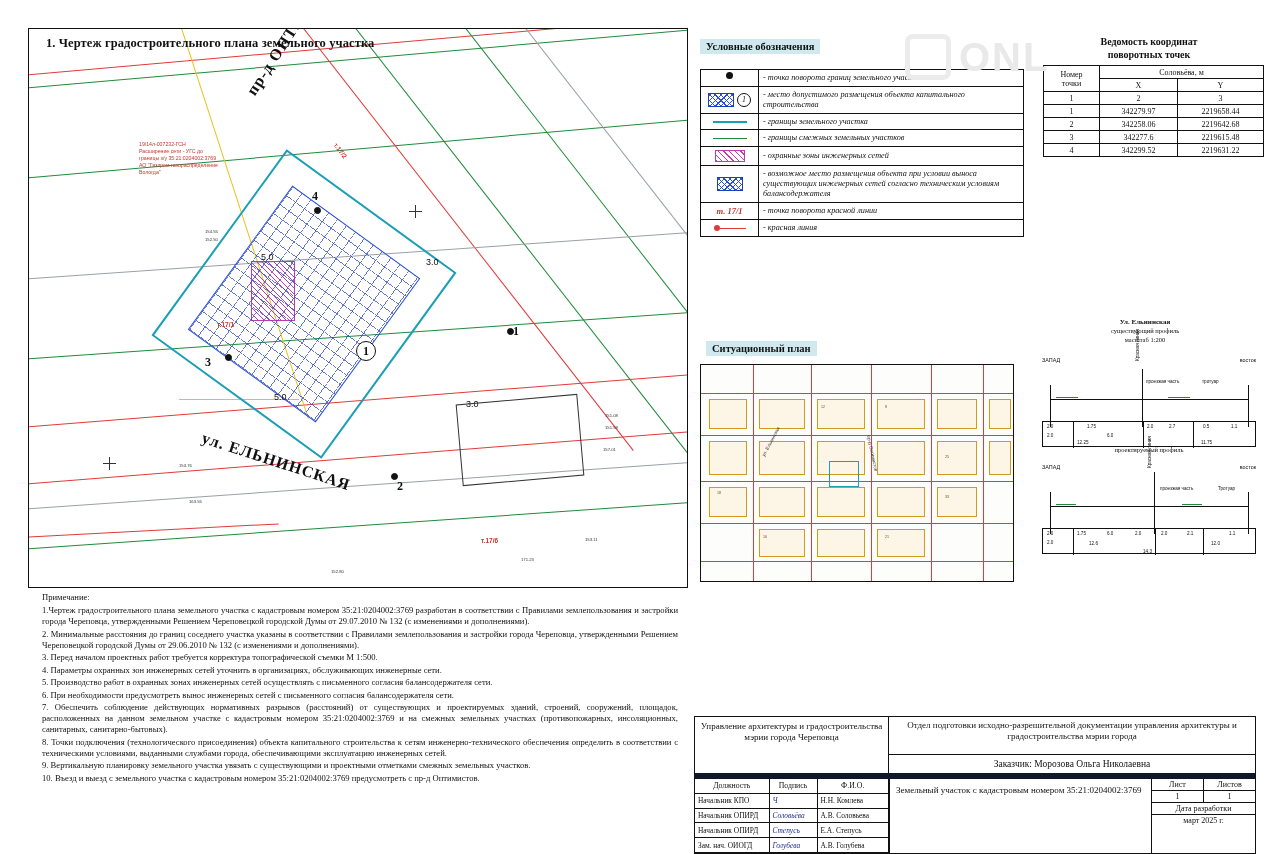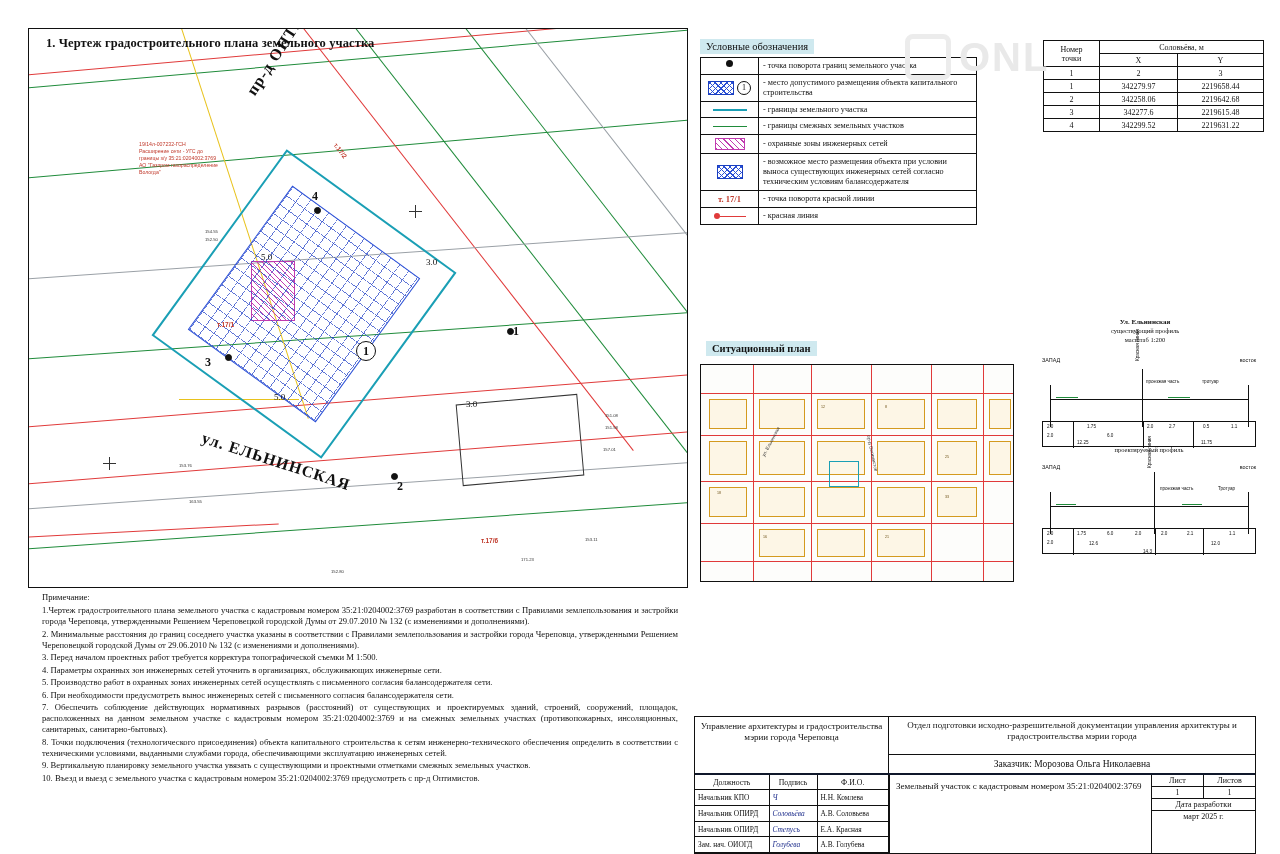--- a/index.html
+++ b/index.html
@@ -33,21 +33,21 @@
   .grey { background:#9aa0a6; }
 
   .micro { position:absolute; font-size:4.2px; color:#333; font-family:"Liberation Sans", sans-serif; white-space:nowrap; }
   .micro-r { color:#c0392b; }
 
   .lbl-street {
     position:absolute; font-weight:bold; color:#111;
     font-family:"Liberation Serif", serif; letter-spacing:1px; white-space:nowrap;
   }
 
-  .dim { position:absolute; font-size:9px; font-family:Liberation Serif, serif; color:#111; }
+  .dim { position:absolute; font-size:9px; font-family:Liberation Sans, sans-serif; color:#111; }
 
   .plot-outline {
     position:absolute; border:2.4px solid #1a9fb5; background:transparent;
   }
   .hatch-grid {
     position:absolute;
     background-image:
       repeating-linear-gradient(0deg, rgba(40,70,200,.75) 0 0.7px, transparent 0.7px 11px),
       repeating-linear-gradient(90deg, rgba(40,70,200,.75) 0 0.7px, transparent 0.7px 11px);
   }
@@ -67,26 +67,26 @@
   }
   .bldg {
     position:absolute; border:1px solid #333; background:transparent;
   }
 
   
   .legend {
     position:absolute; left:700px; top:36px; width:310px;
   }
   .legend-title {
-    font-size:10.5px; font-weight:normal; background:#cfe9ef; display:inline-block;
+    font-size:10.5px; font-weight:bold; background:#cfe9ef; display:inline-block;
     padding:2px 6px; border:0px;
   }
   .legend-table {
-    margin-top:3px; width:277px; border-collapse:collapse;
-    font-size:8.2px; font-family:"Liberation Serif", serif;
+    margin-top:15px; width:324px; border-collapse:collapse;
+    font-size:8.2px; font-family:"Liberation Serif", serif;font-style:italic;
   }
   .legend-table td { border:1px solid #111; padding:3px 4px; vertical-align:middle; }
   .legend-table td.sym { width:58px; text-align:center; }
   .legend-table td.txt { line-height:1.2; }
 
   .sym-dot { display:inline-block; width:7px; height:7px; border-radius:50%; background:#111; position:relative; top:-1px;}
   .sym-circ1 { display:inline-block; width:14px; height:14px; border-radius:50%; border:1px solid #111; font-size:8px; line-height:12px; }
   .sym-hatchblue {
     display:inline-block; width:26px; height:14px; border:1px solid #1a3fc0;
     background-image:
@@ -154,21 +154,21 @@
     position:absolute; left:694px; top:716px; width:562px; height:138px;
     border:1px solid #111; display:flex; flex-direction:column;
   }
   .stamp-top { display:flex; height:56px; }
   .stamp-left-head {
     width:194px; border-right:1px solid #111; font-size:9px; text-align:center;
     padding:4px 3px; line-height:1.22;
   }
   .stamp-right-head { flex:1; font-size:9px; text-align:center; padding:3px 4px; line-height:1.2; }
   .stamp-customer { border-top:1px solid #111; font-size:9.5px; text-align:center; padding:4px; }
-  .stamp-body { display:flex; flex:1; border-top:2px solid #0f172a; }
+  .stamp-body { display:flex; flex:1; border-top:6px solid #0f172a; }
   .sign-table { border-collapse:collapse; font-size:7.4px; width:194px; }
   .sign-table td, .sign-table th { border:1px solid #111; border-left:0; border-top:0; padding:1px 3px; font-weight:normal; }
   .sign-table tr td:first-child, .sign-table tr th:first-child { border-left:0; }
   .sign-table th { font-size:7.8px; text-align:center; }
   .sign-name { font-style:italic; color:#1a2a8a; font-family:"Liberation Serif", serif; }
   .obj-cell { flex:1; border-left:1px solid #111; font-size:9px; padding:6px 6px; }
   .sheets { width:104px; border-left:1px solid #111; display:flex; flex-direction:column; font-size:8px; }
   .sheets .row { display:flex; border-bottom:1px solid #111; }
   .sheets .row:last-child { border-bottom:0; }
   .sheets .c { flex:1; text-align:center; padding:1px 0; }
@@ -306,20 +306,22 @@
       </tr>
       <tr>
         <td class="sym"><span class="sym-red-dot"></span><span class="sym-line-red" style="width:26px;"></span></td>
         <td class="txt">- красная линия</td>
       </tr>
     </tbody>
       </table>
   </div>
 
   <div class="coord-wrap">
+    <div class="coord-title" style="white-space:pre-line;">Ведомость координат
+поворотных точек</div>
     <table class="coord-table">
       <tbody>
           <tr>
         <th rowspan="2" style="white-space:pre-line; width:56px;">Номер
 точки</th>
         <th colspan="2">Соловьёва, м</th>
       </tr>
       <tr>
         <th>X</th>
         <th>Y</th>
@@ -506,21 +508,21 @@
           <td>Н.Н. Комлева</td>
         </tr>
         <tr>
           <td>Начальник ОПИРД</td>
           <td class="sign-name">Соловьёва</td>
           <td>А.В. Соловьева</td>
         </tr>
         <tr>
           <td>Начальник ОПИРД</td>
           <td class="sign-name">Степусь</td>
-          <td>Е.А. Красная</td>
+          <td>Е.А. Степусь</td>
         </tr>
         <tr>
           <td>Зам. нач. ОИОГД</td>
           <td class="sign-name">Голубева</td>
           <td>А.В. Голубева</td>
         </tr>
       </tbody>
         </table>
       <div class="obj-cell">Земельный участок с кадастровым номером 35:21:0204002:3769</div>
       <div class="sheets">

